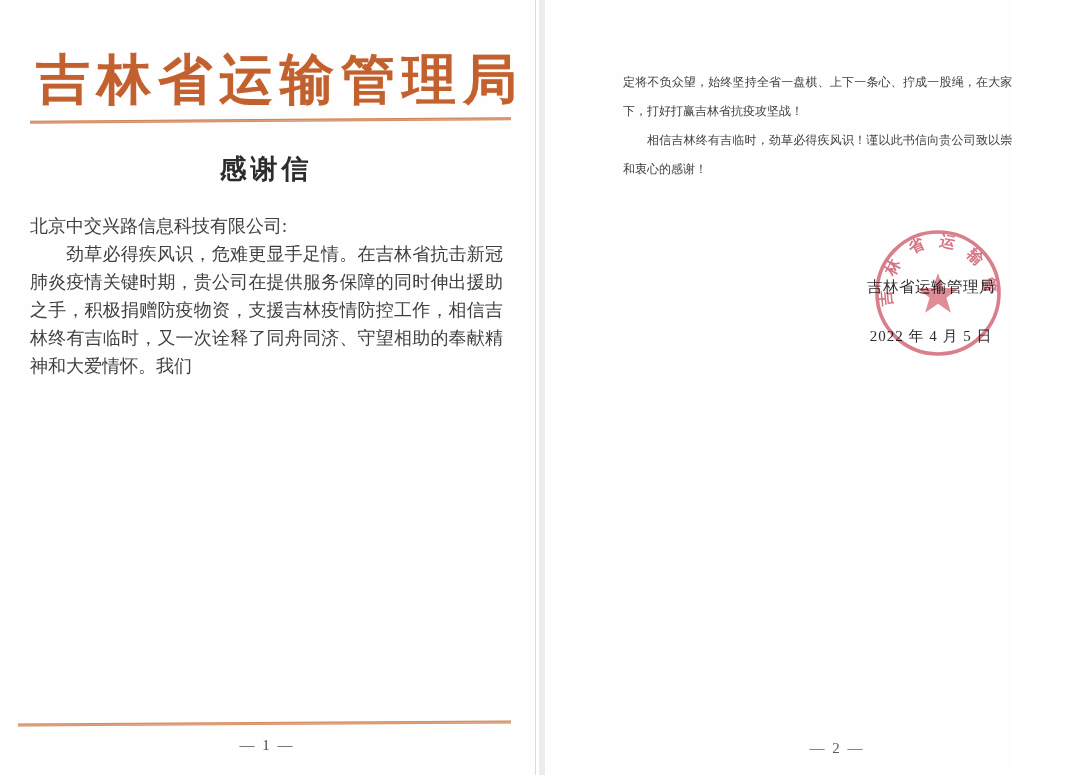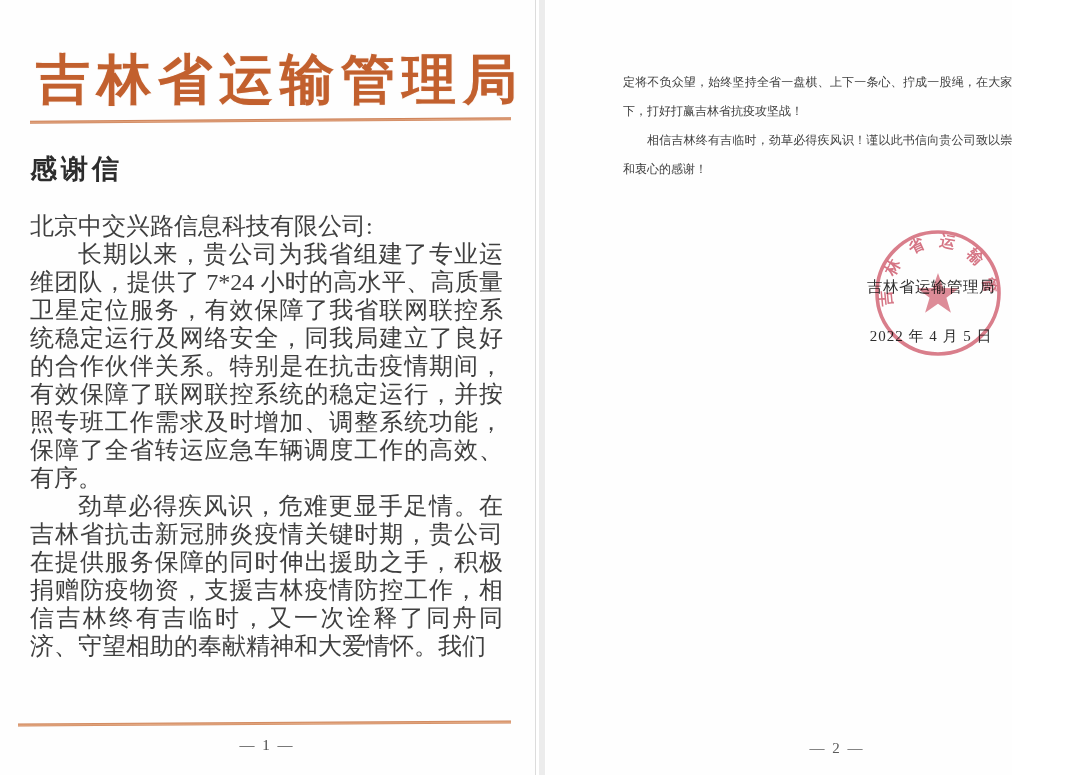--- a/index.html
+++ b/index.html
@@ -29,26 +29,26 @@
     letter-spacing:7px; white-space:nowrap;
     text-shadow:0 0 1px rgba(194,96,46,.4);
   }
   .head-rule {
     position:absolute; left:30px; top:119px; width:481px; height:3px;
     background:linear-gradient(to bottom,#c97a4e 0%,#e0a27e 55%,#cd8257 100%);
     transform:rotate(-0.4deg);
   }
   .letter-title {
     position:absolute; left:30px; top:151px; width:472px;
-    font-size:27px; font-weight:bold;
+    text-align:center; font-size:27px; font-weight:bold;
     letter-spacing:4px; color:#2c2c2c;
   }
   .body1 {
     position:absolute; left:30px; top:212px; width:473px;
-    font-size:24px; line-height:28px; color:#3f3f3f;
+    font-size:18px; line-height:28px; color:#3f3f3f;
     text-align:justify; text-justify:inter-character;
   }
   .body2 {
     position:absolute; left:77px; top:68px; width:438px;
     font-size:12px; line-height:29px; color:#404040;
     text-align:justify; text-justify:inter-character;
   }
   .indent { text-indent:2em; }
   .foot-rule {
     position:absolute; left:18px; top:722px; width:493px; height:3px;
@@ -81,21 +81,20 @@
   <div class="page page1">
 
     <div class="letterhead">吉林省运输管理局</div>
 
     <div class="head-rule"></div>
 
     <div class="letter-title">感谢信</div>
 
     <div class="body1">
       <p>北京中交兴路信息科技有限公司:</p>
-      <p class="indent">长期以来，贵公司为我省组建了专业运维团队，提供了 7*24 小时的高水平、高质量卫星定位服务，有效保障了我省联网联控系统稳定运行及网络安全，同我局建立了良好的合作伙伴关系。特别是在抗击疫情期间，有效保障了联网联控系统的稳定运行，并按照专班工作需求及时增加、调整系统功能，保障了全省转运应急车辆调度工作的高效、有序。</p>
       <p class="indent">劲草必得疾风识，危难更显手足情。在吉林省抗击新冠肺炎疫情关键时期，贵公司在提供服务保障的同时伸出援助之手，积极捐赠防疫物资，支援吉林疫情防控工作，相信吉林终有吉临时，又一次诠释了同舟同济、守望相助的奉献精神和大爱情怀。我们</p>
     </div>
 
     <div class="foot-rule"></div>
     <div class="page-num p1">— 1 —</div>
   </div>
 
   <div class="page-divider-thin"></div>
   <div class="page-divider-band"></div>
 

